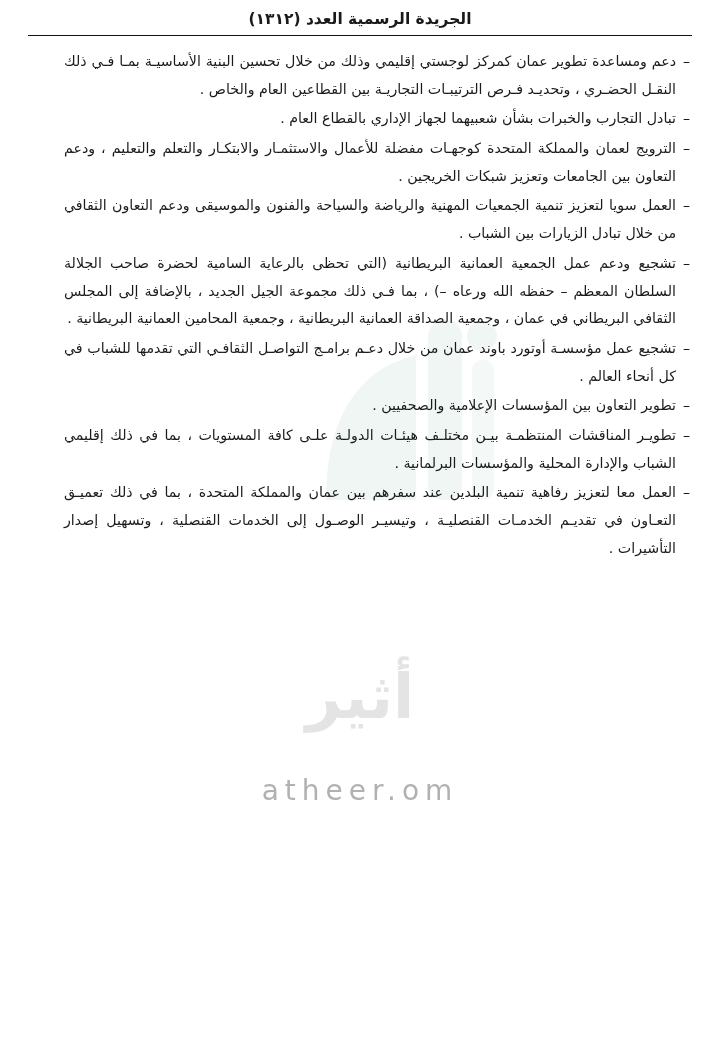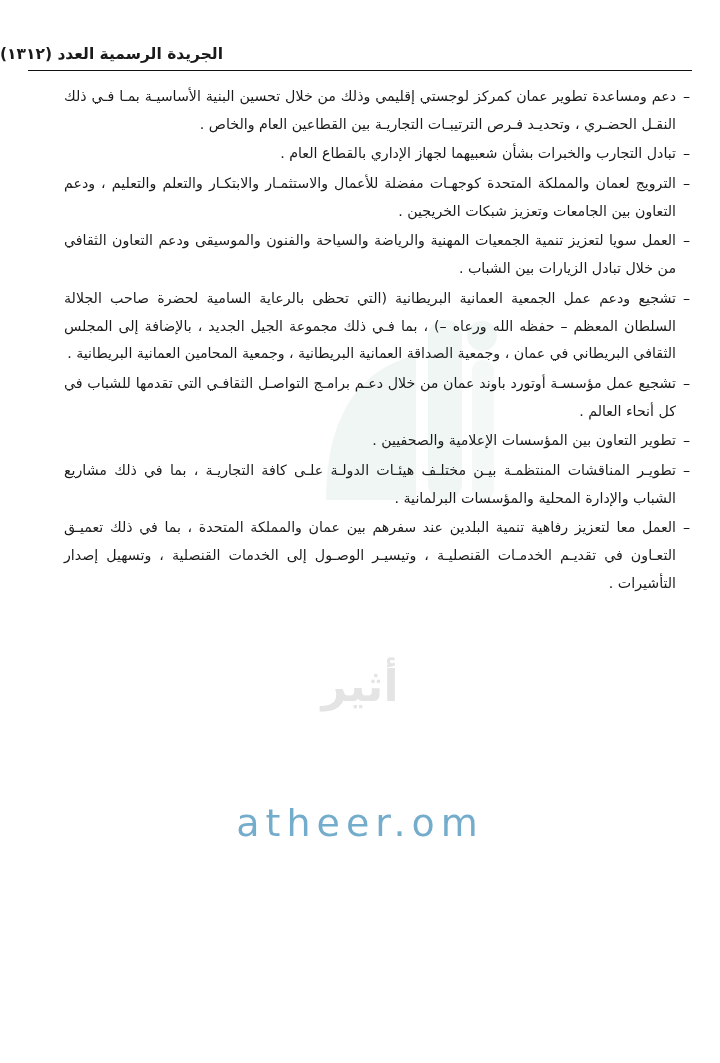--- a/index.html
+++ b/index.html
@@ -39,43 +39,42 @@
     left: 0;
     width: 720px;
     text-align: center;
     color: #c9c9c9;
     opacity: 0.55;
     letter-spacing: 4px;
     font-family: "DejaVu Sans", sans-serif;
   }
   .wm-ar {
     top: 660px;
-    font-size: 44px;
+    font-size: 62px;
     font-weight: bold;
     color: #cfcfcf;
     direction: rtl;
   }
   .wm-lat {
-    top: 801px;
-    font-size: 38px;
-    color: #0369a1;
+    top: 774px;
+    font-size: 28px;
+    color: #737373;
     direction: ltr;
     letter-spacing: 6px;
   }
 
   
   .header {
     position: relative;
     z-index: 2;
     padding-top: 10px;
-    text-align: left;
+    text-align: center;
     font-size: 15.5px;
     font-weight: bold;
     direction: rtl;
-    margin-top: 35px;
   }
   .header-rule {
     position: relative;
     z-index: 2;
     margin: 7px 28px 0 28px;
     border-top: 1.4px solid #111;
   }
 
   
   .content {
@@ -168,21 +167,21 @@
       <div class="bullet">
         <span class="dash">–</span>
         <div class="btext">تشجيع عمل مؤسسـة أوتورد باوند عمان من خلال دعـم برامـج التواصـل الثقافـي التي تقدمها للشباب في كل أنحاء العالم .</div>
       </div>
       <div class="bullet">
         <span class="dash">–</span>
         <div class="btext">تطوير التعاون بين المؤسسات الإعلامية والصحفيين .</div>
       </div>
       <div class="bullet">
         <span class="dash">–</span>
-        <div class="btext">تطويـر المناقشات المنتظمـة بيـن مختلـف هيئـات الدولـة علـى كافة التجاريـة ، بما في ذلك مشاريع الشباب والإدارة المحلية والمؤسسات البرلمانية .</div>
+        <div class="btext">تطويـر المناقشات المنتظمـة بيـن مختلـف هيئـات الدولـة علـى كافة المستويات ، بما في ذلك إقليمي الشباب والإدارة المحلية والمؤسسات البرلمانية .</div>
       </div>
       <div class="bullet">
         <span class="dash">–</span>
         <div class="btext">العمل معا لتعزيز رفاهية تنمية البلدين عند سفرهم بين عمان والمملكة المتحدة ، بما في ذلك تعميـق التعـاون في تقديـم الخدمـات القنصليـة ، وتيسيـر الوصـول إلى الخدمات القنصلية ، وتسهيل إصدار التأشيرات .</div>
       </div>
     </div>
 
 </div>
 
 </body></html>

